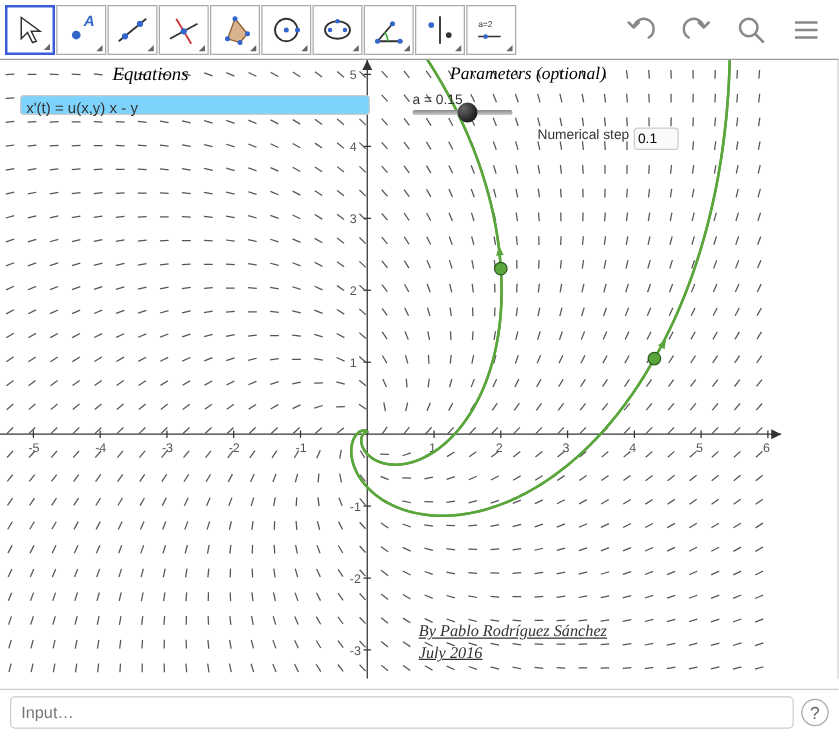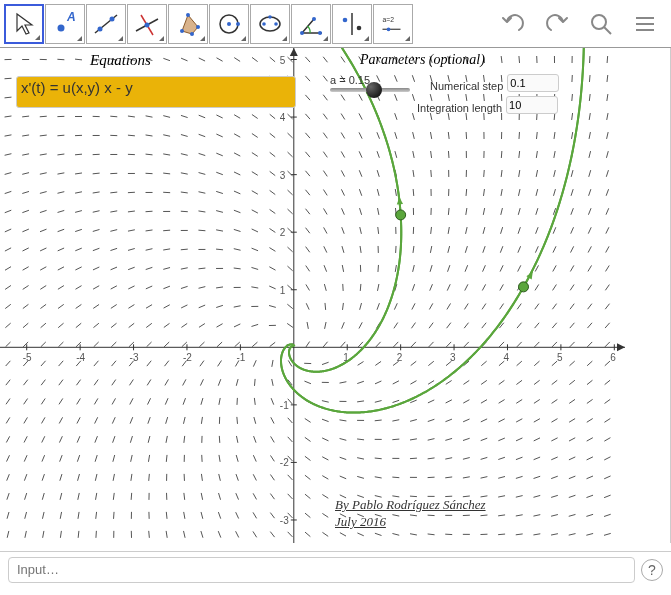--- a/index.html
+++ b/index.html
@@ -16,27 +16,27 @@
   
   .main { display: flex; height: 495px; }
   .graphics { flex: 1; position: relative; border-right: 1px solid #ccc; background: #fff; }
   .graphics svg { position: absolute; top: 0; left: 0; }
   
   .side-btn { position: absolute; right: 6px; top: 60px; width: 28px; height: 28px; border: 1px solid #aaa; border-radius: 4px; display:flex;align-items:center;justify-content:center;background:#fff;cursor:pointer; }
   .side-btn svg { width: 20px; height: 20px; }
   
   .eq-header { position: absolute; top: 4px; left: 90px; font-style: italic; font-family: Georgia, serif; font-size: 15px; }
   .param-header { position: absolute; top: 4px; left: 360px; font-style: italic; font-family: Georgia, serif; font-size: 14px; text-align: center; }
-  .eq-input { position: absolute; left: 16px; width: 280px; height: 32px; border: 1px solid #ccc; border-radius: 3px; background: #eab308; font-size: 15px; padding: 2px 4px; color:#333; }
+  .eq-input { position: absolute; left: 16px; width: 280px; height: 16px; border: 1px solid #ccc; border-radius: 3px; background: #7dd3fc; font-size: 12px; padding: 2px 4px; color:#333; }
   .slider-wrap { position: absolute; left: 330px; top: 26px; }
   .slider-label { font-size: 11px; color:#333; text-align:left; display:block; margin-bottom:2px; }
   .slider-track { width: 80px; height: 4px; background: linear-gradient(#888,#ccc); border-radius:2px; position:relative; }
   .slider-thumb { position:absolute; top:-6px; width:16px; height:16px; border-radius:50%; background: radial-gradient(circle at 30% 30%, #666, #000); }
-  .num-field { position: absolute; display:flex; align-items:flex-end; gap:4px; font-size:11px; color:#333; }
-  .num-field input { width: 52px; height: 18px; border:1px solid #ccc; border-radius:3px; font-size:11px; padding:1px 2px; background:#fafafa; }
+  .num-field { position: absolute; display:flex; align-items:flex-start; gap:4px; font-size:11px; color:#333;margin-top:28px; }
+  .num-field input { width: 36px; height: 18px; border:1px solid #ccc; border-radius:3px; font-size:11px; padding:1px 2px; background:#fafafa; }
   
   .credit { position:absolute; left:335px; bottom:12px; font-style: italic; font-family: Georgia, serif; font-size: 13px; color:#333; line-height:1.3;text-decoration:underline; }
   
   .input-bar { height: 36px; border-top: 1px solid #ccc; padding: 13px 8px; display:flex; align-items:center; gap:6px; position:absolute; bottom:8px; left:0; right:0; }
   .input-bar input { flex:1; height: 26px; border:1px solid #ccc; border-radius:4px; padding: 2px 8px; font-size:13px; color:#888; }
   .help-circ { width:22px; height:22px; border:1px solid #aaa; border-radius:50%; display:flex; align-items:center; justify-content:center; color:#666; font-size:14px; cursor:pointer; }
 </style>
 </head>
 <body>
 
@@ -1136,24 +1136,20 @@
       <span class="slider-label">a = 0.15</span>
       <div class="slider-track">
           <div class="slider-thumb" style="left:36px"></div>
         </div>
     </div>
 
     <div class="num-field" style="left:430px; top:26px">
       <span>Numerical step</span>
       <input value="0.1" style="">
     </div>
-    <div class="num-field" style="left:417px; top:48px">
-      <span>Integration length</span>
-      <input value="10" style="">
-    </div>
 
     <div class="credit">
       <div>By Pablo Rodríguez Sánchez</div>
       <div>July 2016</div>
     </div>
   </div>
 </div>
 
 <div class="input-bar">
   <input placeholder="Input…" style="">

